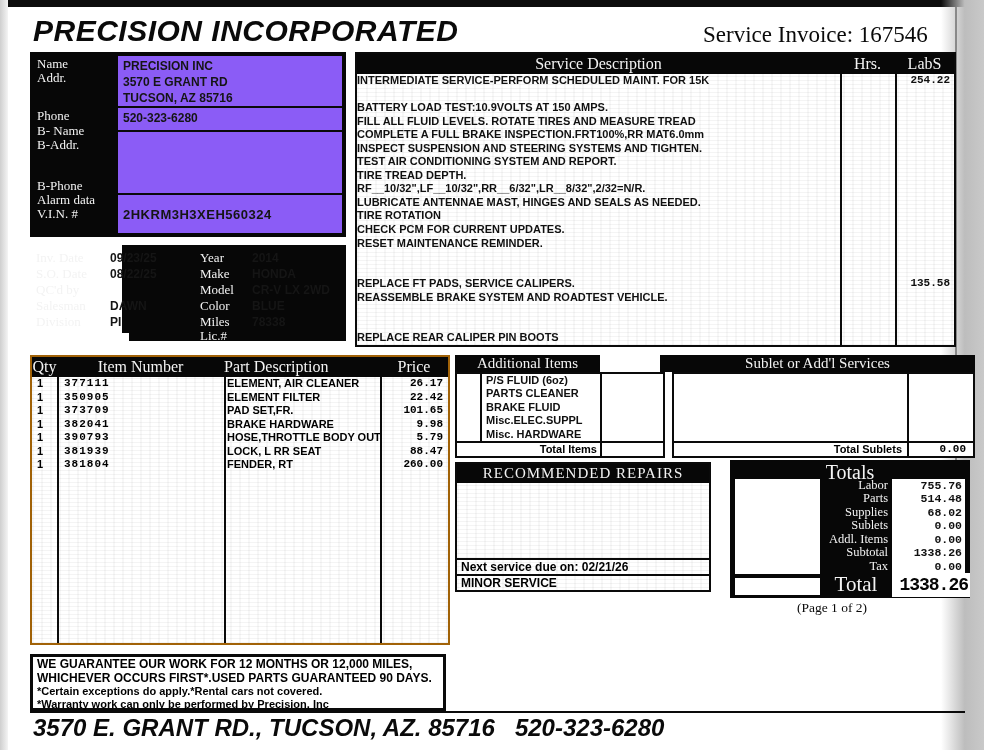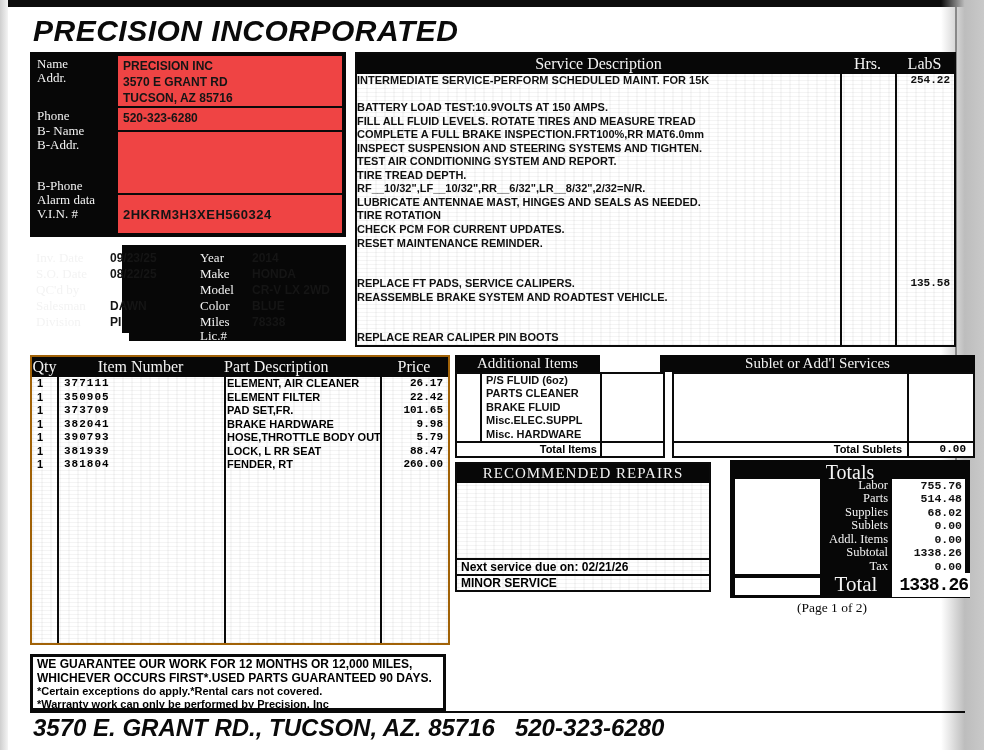--- a/index.html
+++ b/index.html
@@ -11,21 +11,21 @@
       repeating-linear-gradient(90deg, rgba(0,0,0,0.03) 0px, rgba(0,0,0,0.03) 2px, transparent 2px, transparent 9px);}
   .serif{font-family:"Liberation Serif",serif;}
   .mono{font-family:"Liberation Mono",monospace;}
   .black{background:#070707;color:#f3f3f3;}
   
   .title{left:33px;top:14px;font-size:30px;font-weight:bold;font-style:italic;letter-spacing:0.5px;color:#0a0a0a;}
   .invoice-no{left:703px;top:22px;font-size:23px;color:#0a0a0a;}
   
   #cust{left:30px;top:52px;width:316px;height:185px;}
   .clabel{left:7px;font-size:13px;position:absolute;}
-  #cust-white{left:88px;top:4px;width:224px;height:177px;background:#ef4444;color:#111;}
+  #cust-white{left:88px;top:4px;width:224px;height:177px;background:#8b5cf6;color:#111;}
   .crow{border-bottom:2px solid #0a0a0a;overflow:hidden;}
   .pv{font-weight:bold;font-size:12px;color:#151515;line-height:16px;padding:2px 0 0 5px;white-space:pre;}
   
   #ord{left:30px;top:245px;width:316px;height:96px;}
   .olabel{position:absolute;font-size:13px;}
   .oval{position:absolute;font-weight:bold;font-size:12px;color:#151515;white-space:nowrap;}
   #ord-wl{left:72px;top:4px;width:92px;height:88px;background:#fff;}
   #ord-wr{left:212px;top:4px;width:99px;height:88px;background:#fff;}
   
   #sd{left:355px;top:52px;width:601px;height:295px;border:2px solid #0a0a0a;background:#fff;box-sizing:border-box;}
@@ -93,20 +93,21 @@
 <body>
 
 <div id="page">
 
   <div id="topbar" class="abs"></div>
   <div id="leftstrip" class="abs"></div>
   <div id="rightshade" class="abs"></div>
   <div id="rightline" class="abs"></div>
 
   <div class="abs title">PRECISION INCORPORATED</div>
+  <div class="abs invoice-no serif">Service Invoice: 167546</div>
 
   <div id="cust" class="abs black">
     <div class="clabel serif" style="top:4px">Name</div>
     <div class="clabel serif" style="top:18px">Addr.</div>
     <div class="clabel serif" style="top:56px">Phone</div>
     <div class="clabel serif" style="top:71px">B- Name</div>
     <div class="clabel serif" style="top:85px">B-Addr.</div>
     <div class="clabel serif" style="top:126px">B-Phone</div>
     <div class="clabel serif" style="top:140px">Alarm data</div>
     <div class="clabel serif" style="top:154px">V.I.N. #</div>

